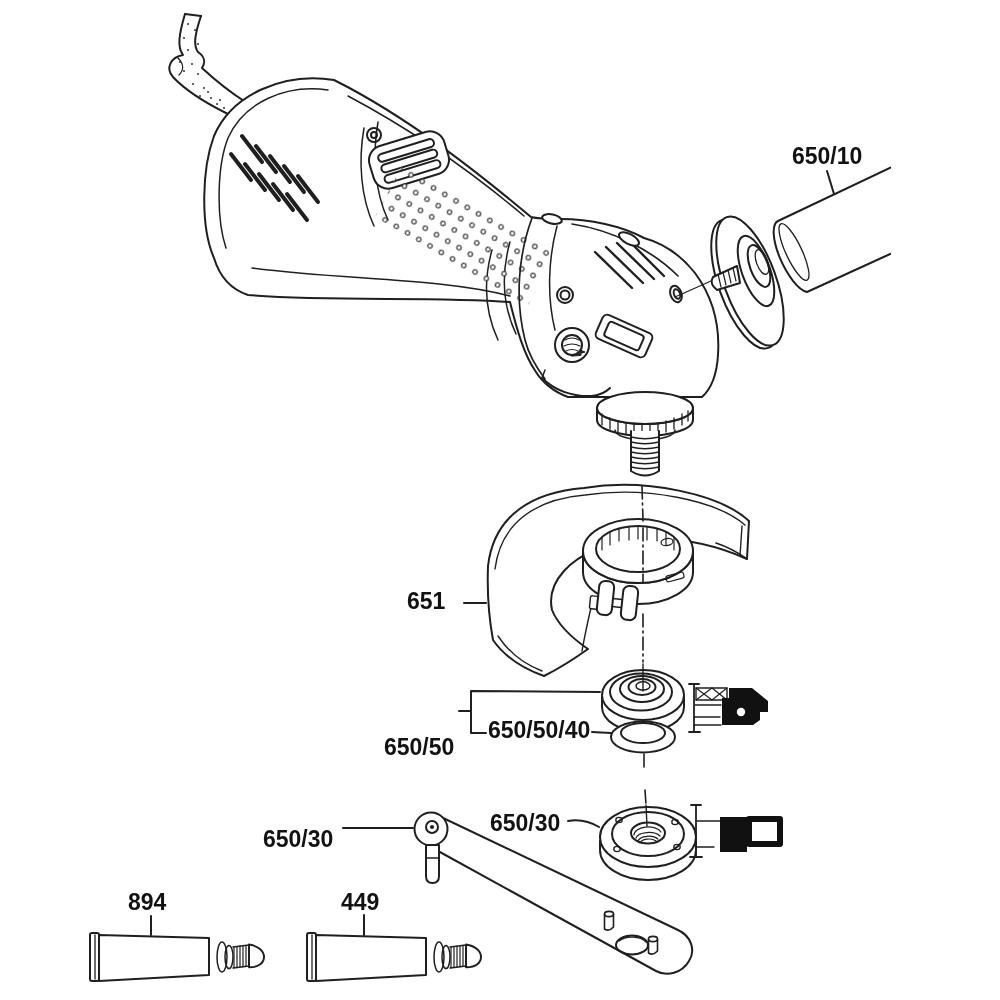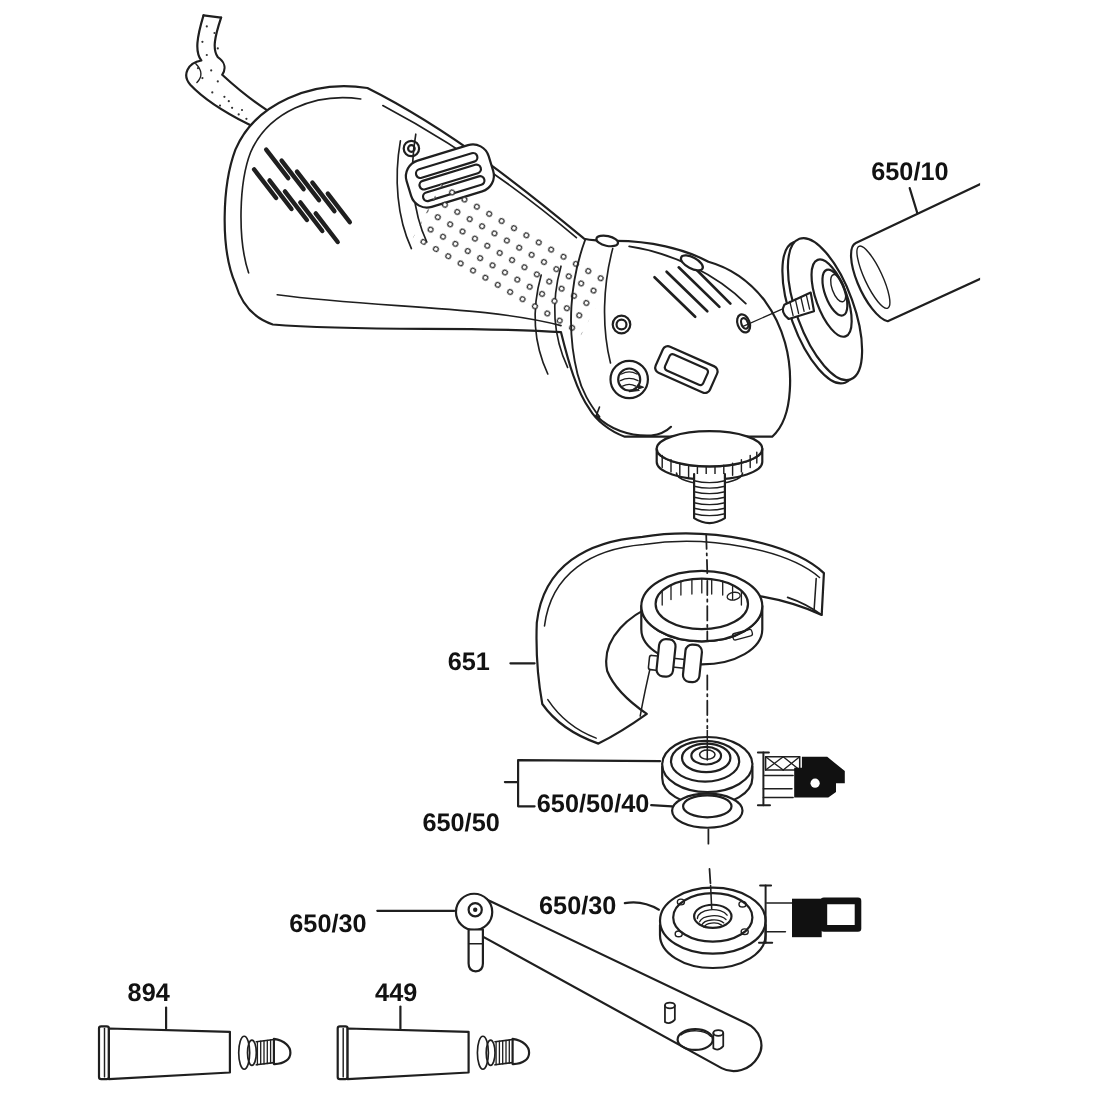--- a/index.html
+++ b/index.html
@@ -371,16 +371,16 @@
     <path d="M352,915 L352,935"></path>
   </g>
 </svg>
 
 <div class="lbl" style="left:780px;top:145px">650/10</div>
 <div class="lbl" style="left:395px;top:590px">651</div>
 <div class="lbl" style="left:372px;top:736px">650/50</div>
 <div class="lbl" style="left:476px;top:719px">650/50/40</div>
 <div class="lbl" style="left:251px;top:828px">650/30</div>
 <div class="lbl" style="left:478px;top:812px">650/30</div>
-<div class="lbl" style="left:104px;top:891px">894</div>
+<div class="lbl" style="left:116px;top:891px">894</div>
 <div class="lbl" style="left:329px;top:891px">449</div>
 
 </div>
 
 </body></html>

